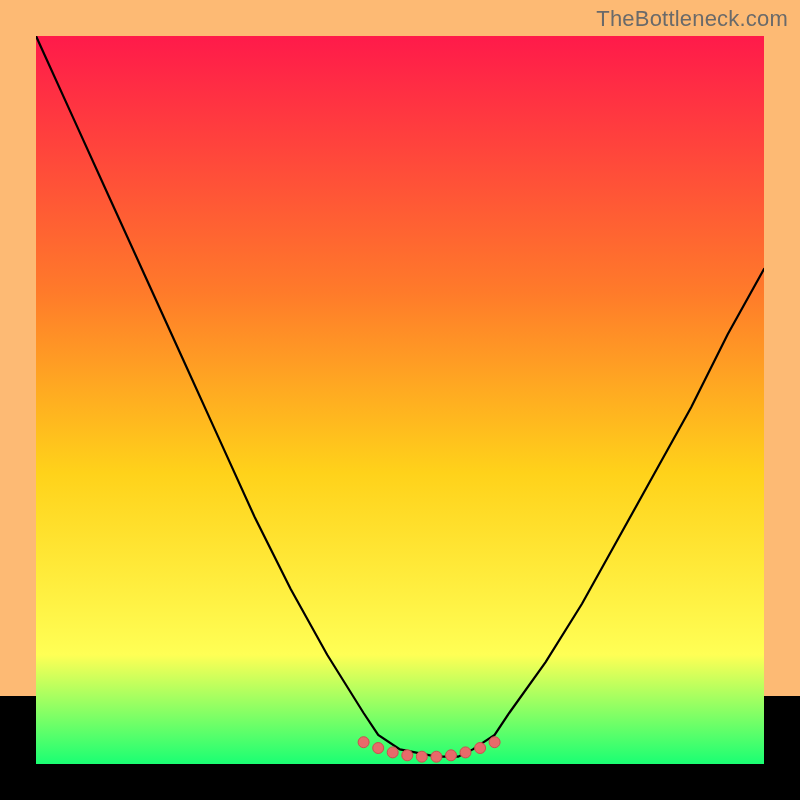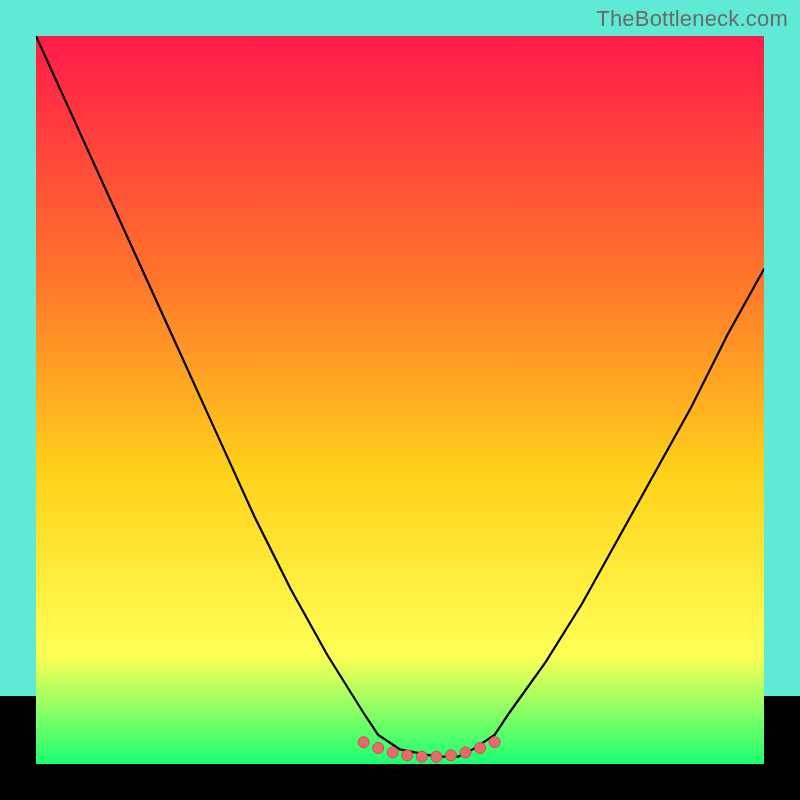--- a/index.html
+++ b/index.html
@@ -8,21 +8,21 @@
     width: 800px;
     height: 800px;
     overflow: hidden;
     background: #000;
     font-family: Arial, Helvetica, sans-serif;
   }
   .frame {
     position: relative;
     width: 800px;
     height: 696px;
-    background: #5eead4;
+    background: #fdba74;
   }
   .plot {
     position: absolute;
     left: 36px;
     top: 36px;
     width: 728px;
     height: 728px;
     overflow: hidden;
   }
   .watermark {

